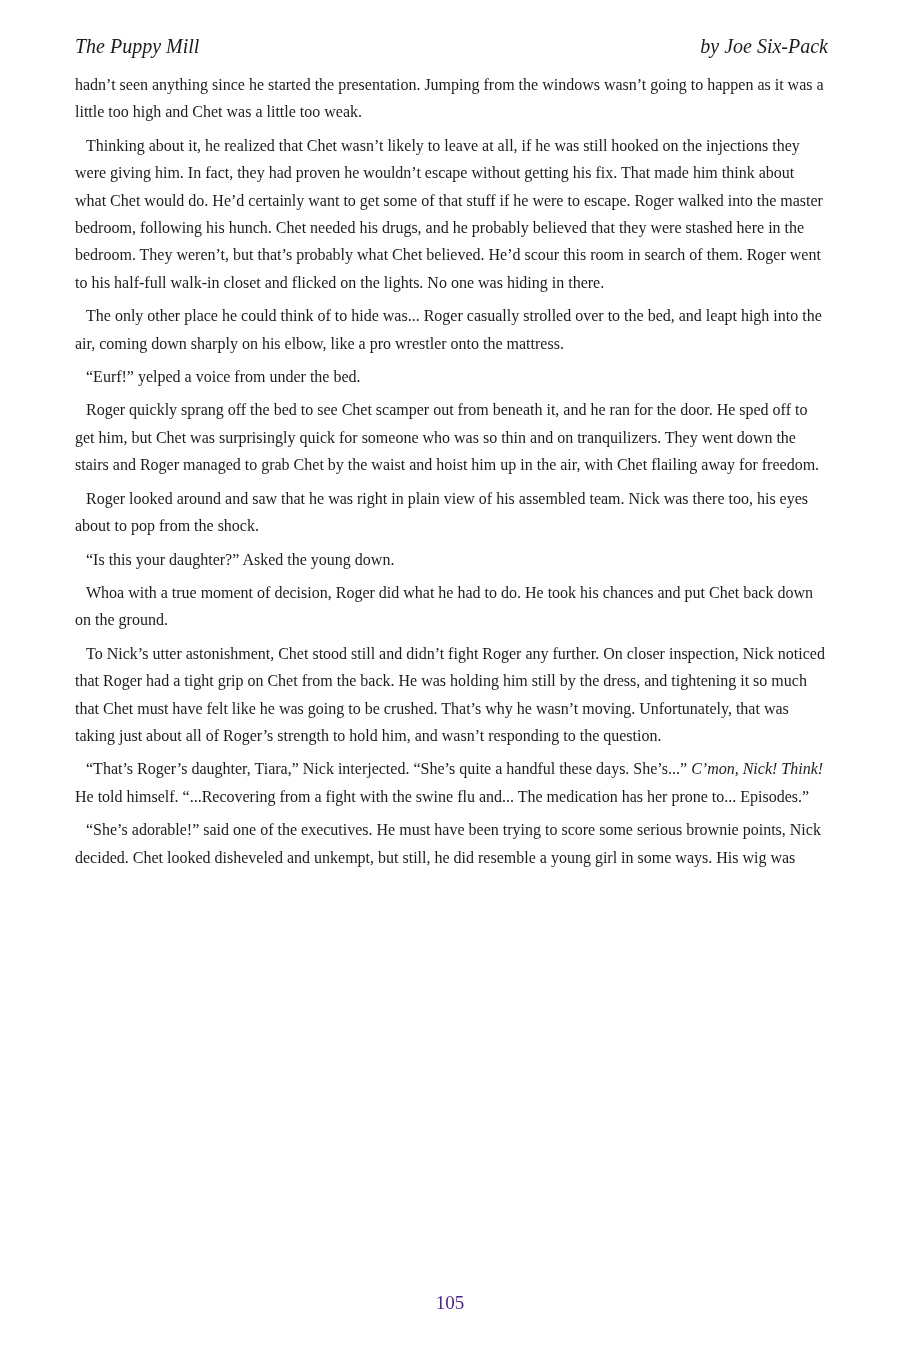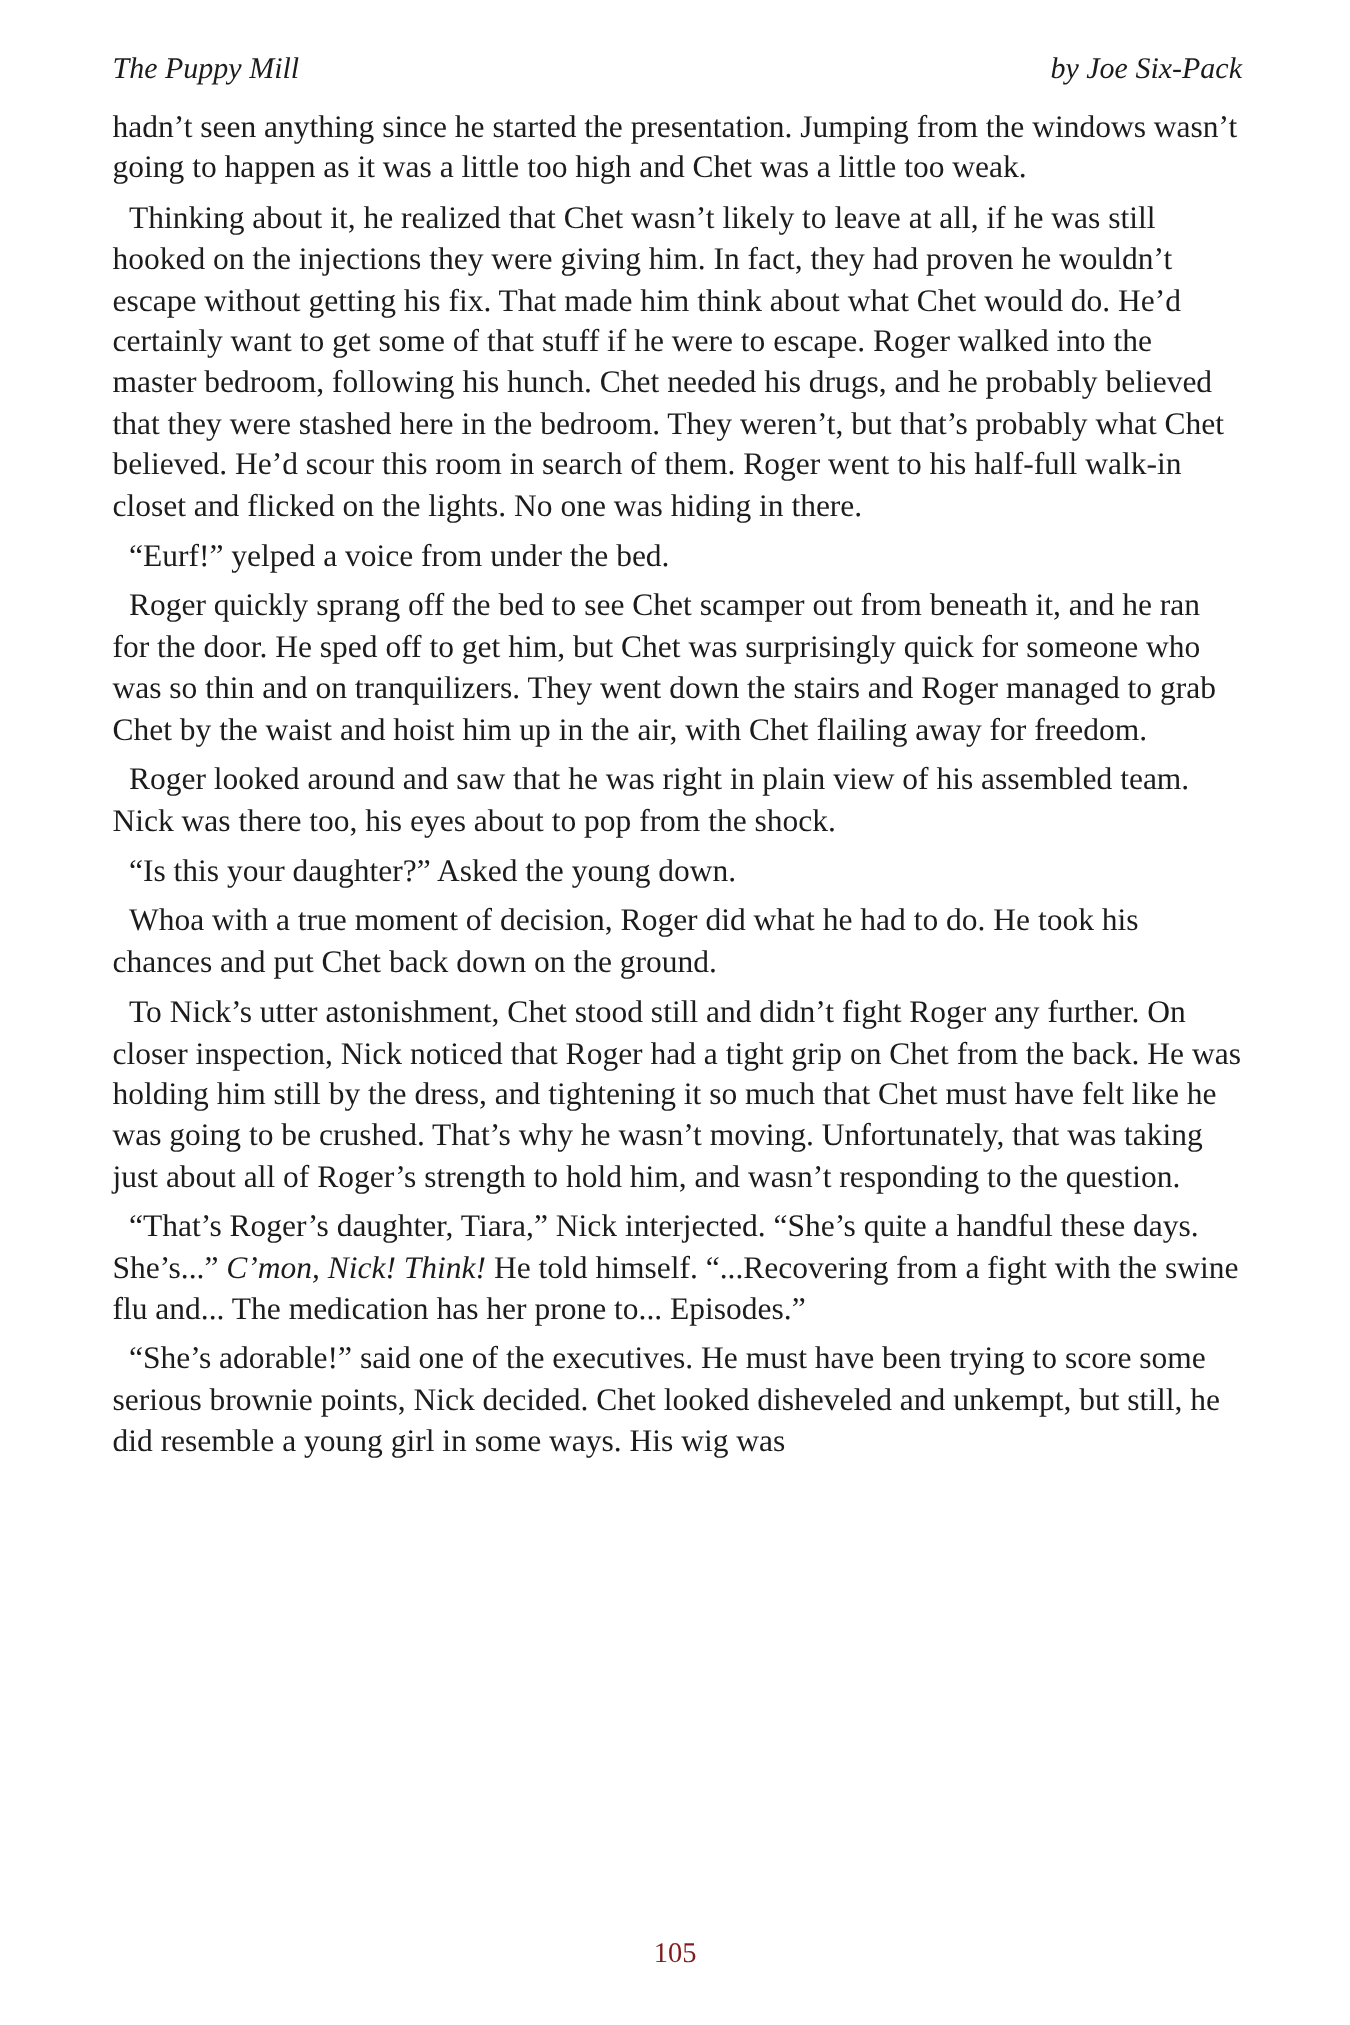--- a/index.html
+++ b/index.html
@@ -21,56 +21,57 @@
   .running-header {
     display: flex;
     justify-content: space-between;
     align-items: baseline;
     font-style: italic;
     font-size: 20px;
     line-height: 24px;
   }
   .body-text {
     margin-top: 13px;
-    font-size: 21px;
+    font-size: 16px;
     line-height: 27.4px;
     text-align: left;
   }
   .body-text p {
     margin: 0 0 6px 0;
     padding: 0;
   }
   .body-text p.indent {
     text-indent: 11px;
   }
   .em {
     font-style: italic;
   }
   .page-footer {
     position: absolute;
     bottom: 36px;
     left: 0;
     width: 100%;
     text-align: center;
     font-size: 19px;
-    color: #7f1d1d;
+    color: #4c1d95;
   }
 </style>
 </head>
 <body>
 
 <div class="page">
   <div class="running-header">
     <span>The Puppy Mill</span>
     <span>by Joe Six-Pack</span>
   </div>
 
   <div class="body-text">
       <p><span>hadn’t seen anything since he started the presentation. Jumping from the windows wasn’t going to happen as it was a little too high and Chet was a little too weak.</span></p>
       <p class="indent"><span>Thinking about it, he realized that Chet wasn’t likely to leave at all, if he was still hooked on the injections they were giving him. In fact, they had proven he wouldn’t escape without getting his fix. That made him think about what Chet would do. He’d certainly want to get some of that stuff if he were to escape. Roger walked into the master bedroom, following his hunch. Chet needed his drugs, and he probably believed that they were stashed here in the bedroom. They weren’t, but that’s probably what Chet believed. He’d scour this room in search of them. Roger went to his half-full walk-in closet and flicked on the lights. No one was hiding in there.</span></p>
+      <p class="indent"><span>The only other place he could think of to hide was... Roger casually strolled over to the bed, and leapt high into the air, coming down sharply on his elbow, like a pro wrestler onto the mattress.</span></p>
       <p class="indent"><span>“Eurf!” yelped a voice from under the bed.</span></p>
       <p class="indent"><span>Roger quickly sprang off the bed to see Chet scamper out from beneath it, and he ran for the door. He sped off to get him, but Chet was surprisingly quick for someone who was so thin and on tranquilizers. They went down the stairs and Roger managed to grab Chet by the waist and hoist him up in the air, with Chet flailing away for freedom.</span></p>
       <p class="indent"><span>Roger looked around and saw that he was right in plain view of his assembled team. Nick was there too, his eyes about to pop from the shock.</span></p>
       <p class="indent"><span>“Is this your daughter?” Asked the young down.</span></p>
       <p class="indent"><span>Whoa with a true moment of decision, Roger did what he had to do. He took his chances and put Chet back down on the ground.</span></p>
       <p class="indent"><span>To Nick’s utter astonishment, Chet stood still and didn’t fight Roger any further. On closer inspection, Nick noticed that Roger had a tight grip on Chet from the back. He was holding him still by the dress, and tightening it so much that Chet must have felt like he was going to be crushed. That’s why he wasn’t moving. Unfortunately, that was taking just about all of Roger’s strength to hold him, and wasn’t responding to the question.</span></p>
       <p class="indent"><span>“That’s Roger’s daughter, Tiara,” Nick interjected. “She’s quite a handful these days. She’s...” </span><span class="em">C’mon, Nick! Think!</span><span> He told himself. “...Recovering from a fight with the swine flu and... The medication has her prone to... Episodes.”</span></p>
       <p class="indent"><span>“She’s adorable!” said one of the executives. He must have been trying to score some serious brownie points, Nick decided. Chet looked disheveled and unkempt, but still, he did resemble a young girl in some ways. His wig was</span></p>
     </div>
 

